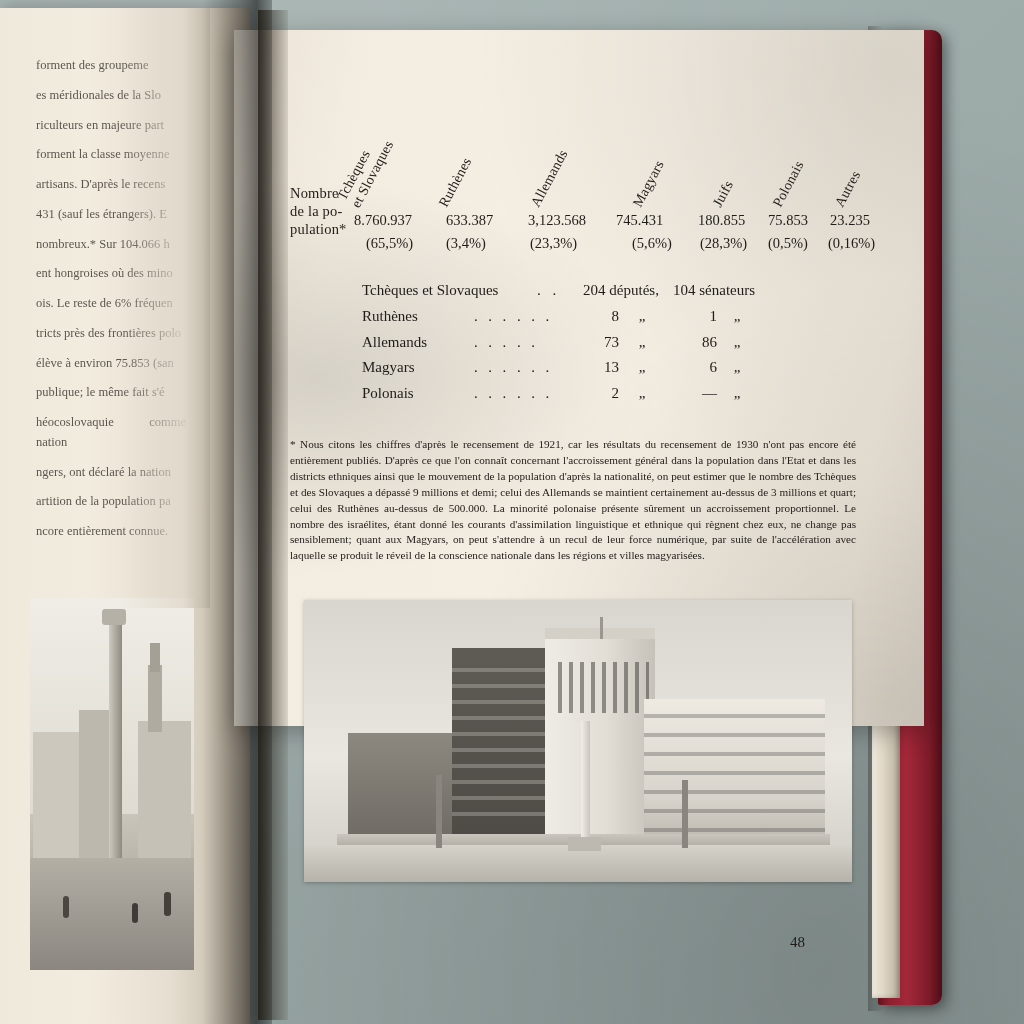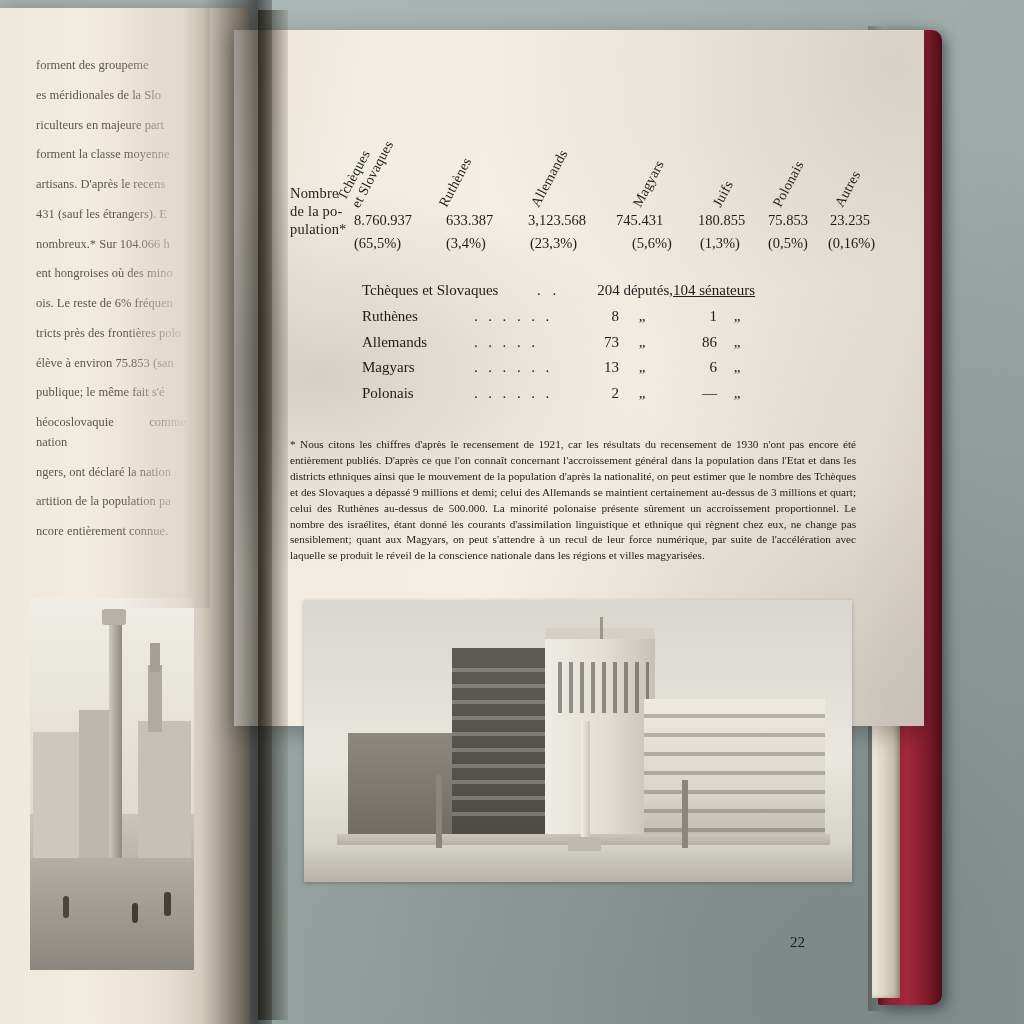--- a/index.html
+++ b/index.html
@@ -437,37 +437,37 @@
             <span class="cell" style="left:0px;">8.760.937</span>
             <span class="cell" style="left:92px;">633.387</span>
             <span class="cell" style="left:174px;">3,123.568</span>
             <span class="cell" style="left:262px;">745.431</span>
             <span class="cell" style="left:344px;">180.855</span>
             <span class="cell" style="left:414px;">75.853</span>
             <span class="cell" style="left:476px;">23.235</span>
           </div>
 
           <div class="pop-row2">
-            <span class="cell" style="left:0;">(65,5%)</span>
+            <span class="cell" style="left:12px;">(65,5%)</span>
             <span class="cell" style="left:92px;">(3,4%)</span>
             <span class="cell" style="left:176px;">(23,3%)</span>
             <span class="cell" style="left:278px;">(5,6%)</span>
-            <span class="cell" style="left:346px;">(1,3%)</span>
+            <span class="cell" style="left:346px;">(28,3%)</span>
             <span class="cell" style="left:414px;">(0,5%)</span>
             <span class="cell" style="left:474px;">(0,16%)</span>
           </div>
         </div>
 
 
         <div class="dep-list">
           <div class="dep-row">
             <span class="dep-name" style="width:175px;">Tchèques et Slovaques</span>
             <span class="dep-dots" style="width:32px;letter-spacing:4px;">. .</span>
-            <span class="dep-num1" style="width:104px;text-align:right;">204 députés,</span>
-            <span class="dep-num2" style="width:130px;text-align:left;text-decoration:underline;">104 sénateurs</span>
+            <span class="dep-num1" style="width:104px;text-align:center;">204 députés,</span>
+            <span class="dep-num2" style="width:130px;text-align:left;">104 sénateurs</span>
           </div>
           <div class="dep-row">
             <span class="dep-name">Ruthènes</span>
             <span class="dep-dots">. . . . . .</span>
             <span class="dep-num1">8</span>
             <span class="dep-w1">„</span>
             <span class="dep-num2">1</span>
             <span class="dep-w2">„</span>
           </div>
           <div class="dep-row">
@@ -511,19 +511,19 @@
         <div class="right-shadow"></div>
         <div class="plinth"></div>
         <div class="forecourt"></div>
         <div class="monument"></div>
         <div class="monument-base"></div>
         <div class="lamp1"></div>
         <div class="lamp2"></div>
         <div class="flag"></div>
       </div>
 
-      <div class="folio">22</div>
+      <div class="folio">48</div>
     </div>
 
     <div class="gutter-shadow"></div>
     <div class="gutter-dark"></div>
   </div>
 </div>
 
 </body></html>

